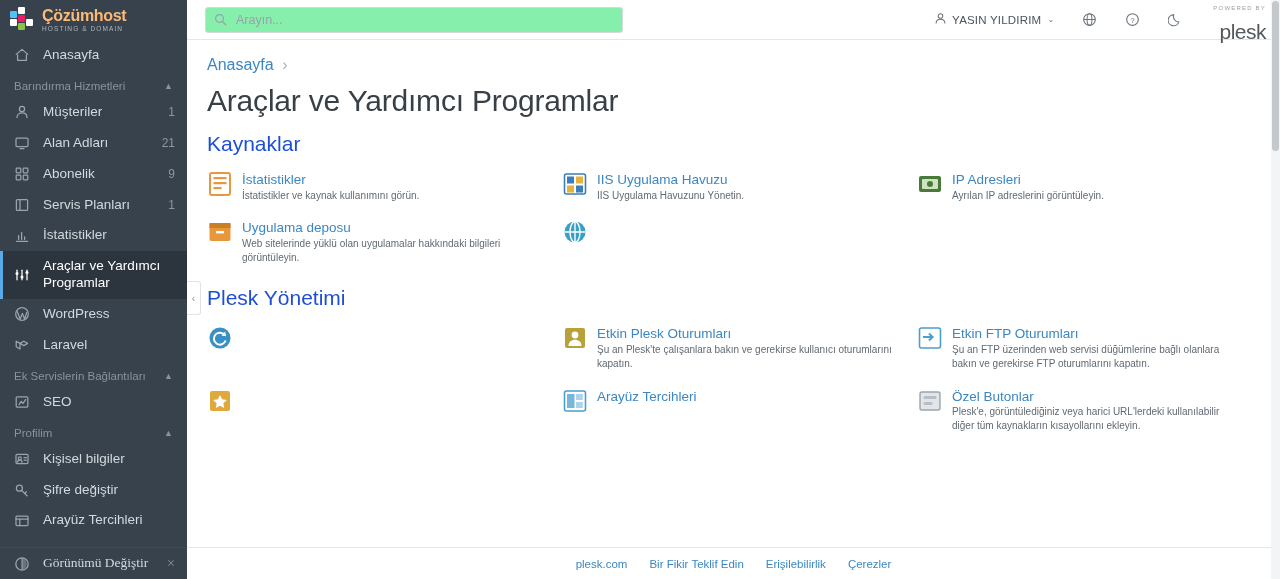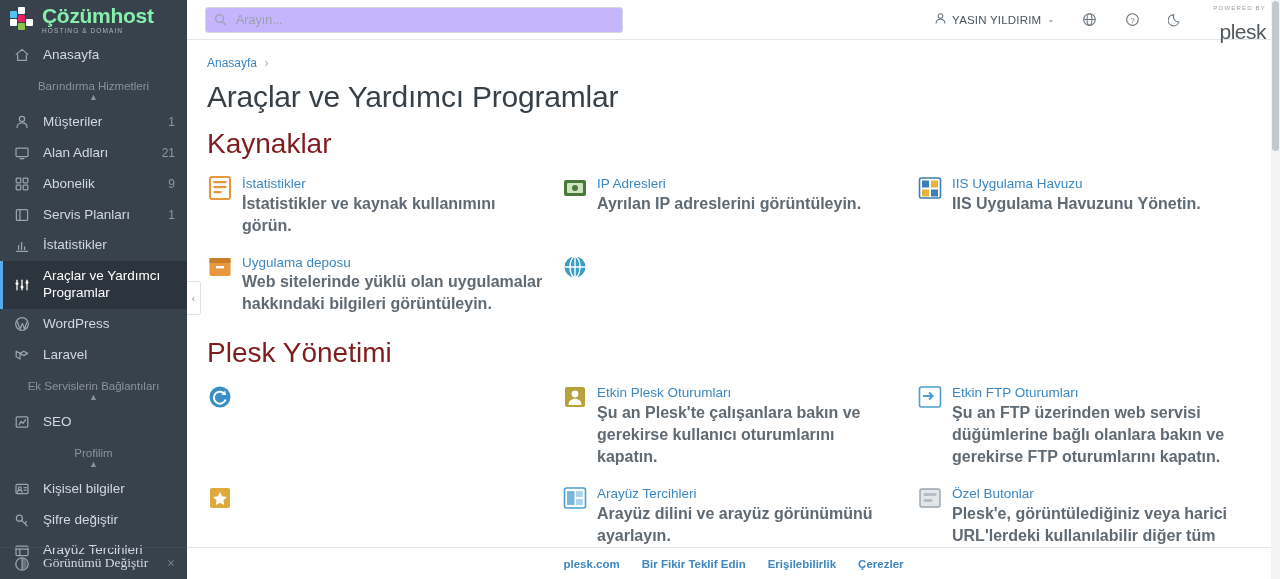--- a/index.html
+++ b/index.html
@@ -47,21 +47,21 @@
     display: block;
   }
   .logo-mark i:nth-child(1) { left: 0;  top: 4px;  background: #4fc3f7; }
   .logo-mark i:nth-child(2) { left: 8px; top: 0;   background: #ffffff; }
   .logo-mark i:nth-child(3) { left: 0;  top: 12px; background: #ffffff; }
   .logo-mark i:nth-child(4) { left: 8px; top: 8px; background: #e91e63; }
   .logo-mark i:nth-child(5) { left: 16px;top: 12px;background: #ffffff; }
   .logo-mark i:nth-child(6) { left: 8px; top: 16px;background: #8bc34a; }
   .logo-text { line-height: 1; }
   .logo-text .l1 {
-    font-size: 21px; font-weight: bold; color: #86efac; letter-spacing: -0.3px;
+    font-size: 16px; font-weight: bold; color: #fdba74; letter-spacing: -0.3px;
   }
   .logo-text .l2 {
     font-size: 6.5px; color: #aeb6bd; letter-spacing: 1.1px; margin-top: 2px;
   }
 
   .nav-item {
     display: flex;
     align-items: center;
     padding: 7px 12px 7px 14px;
     font-size: 13.5px;
@@ -88,21 +88,20 @@
   .nav-item.active .ic { color: #fff; }
 
   .nav-section {
     display: flex;
     align-items: center;
     justify-content: space-between;
     padding: 9px 14px 5px 14px;
     font-size: 11.5px;
     color: #8a939c;
     cursor: pointer;
-    flex-direction: column;
   }
   .nav-section .chev { font-size: 9px; color: #8a939c; }
 
   .sidebar-bottom {
     position: absolute;
     left: 0; right: 0; bottom: 0;
     border-top: 1px solid #424d58;
     font-family: Liberation Serif, serif;
   }
   .sidebar-bottom .nav-item { color: #d3d9de; }
@@ -143,21 +142,21 @@
   }
   .search-wrap {
     position: relative;
     width: 418px;
     height: 26px;
   }
   .search-wrap input {
     width: 100%; height: 26px;
     border: 1px solid #d4d9dd;
     border-radius: 3px;
-    background: #c4b5fd;
+    background: #86efac;
     padding: 0 8px 0 30px;
     font-size: 12.5px;
     color: #555;
     font-family: "Liberation Sans", sans-serif;
     outline: none;
   }
   .search-wrap input::placeholder { color: #9aa2a9; }
   .search-ic {
     position: absolute; left: 9px; top: 5px;
     color: #9aa2a9;
@@ -184,43 +183,43 @@
 
   #content {
     flex: 1 1 auto;
     overflow: hidden;
     padding: 0 0 0 0;
     position: relative;
   }
   .content-inner { padding: 16px 20px 0 20px; }
 
   .breadcrumb {
-    font-size: 12px;
+    font-size: 16px;
     color: #777f87;
     margin-bottom: 10px;
   }
   .breadcrumb a { color: #3c87c1; text-decoration: none; cursor: pointer; }
   .breadcrumb .sep { color: #aab1b8; margin: 0 4px; }
 
   h1.page-title {
     font-size: 30px;
     font-weight: normal;
     color: #373f47;
     margin: 2px 0 14px 0;
     letter-spacing: -0.2px;
   }
   .page-desc {
     font-size: 13px;
     color: #4c555e;
     margin-bottom: 18px;
   }
   h2.section-title {
-    font-size: 28px;
+    font-size: 21px;
     font-weight: normal;
-    color: #7f1d1d;
+    color: #1d4ed8;
     margin: 0 0 14px 0;
   }
   .section { margin-bottom: 22px; }
 
   .grid {
     display: grid;
     grid-template-columns: 355px 355px 1fr;
     column-gap: 0px;
     row-gap: 16px;
   }
@@ -236,41 +235,40 @@
   }
   .tool .tbody { flex: 1 1 auto; }
   .tool .tname {
     font-size: 13.5px;
     color: #3c87c1;
     cursor: pointer;
     line-height: 1.3;
     margin-bottom: 3px;
   }
   .tool .tdesc {
-    font-size: 16px;
+    font-size: 10px;
     color: #606a73;
     line-height: 1.38;
-    font-weight: bold;
   }
 
   
   .tile { width: 26px; height: 26px; border-radius: 3px; position: relative; display:block; }
 
   #footer {
     height: 32px;
     flex: 0 0 32px;
     border-top: 1px solid #e4e7ea;
     display: flex;
     align-items: center;
     justify-content: center;
     gap: 22px;
     font-size: 11.5px;
     background: #fff;
   }
-  #footer a { color: #3c87c1; text-decoration: none; cursor: pointer; font-weight: bold; }
+  #footer a { color: #3c87c1; text-decoration: none; cursor: pointer; }
 
   .scrollbar {
     position: absolute;
     right: 0; top: 0;
     width: 9px; height: 579px;
     background: #f3f4f5;
   }
   .scrollbar .thumb {
     position: absolute;
     left: 1px; top: 1px;
@@ -538,38 +536,38 @@
                       <rect x="6.5" y="6" width="13" height="2.2" fill="#e8973c"></rect>
                       <rect x="6.5" y="11" width="13" height="2.2" fill="#e8973c"></rect>
                       <rect x="6.5" y="16" width="8" height="2.2" fill="#e8973c"></rect>
                     </svg>
                   </span>
                   <span class="tbody"><span class="tname">İstatistikler</span><div class="tdesc">İstatistikler ve kaynak kullanımını görün.</div></span>
                 </div>
                 <div class="tool">
                   <span class="ticon">
                     <svg class="tile" width="26" height="26" viewBox="0 0 26 26">
-                      <rect x="2" y="5" width="22" height="16" rx="2" fill="#4a7a3a"></rect>
-                      <rect x="5" y="8" width="16" height="10" rx="1" fill="#cfe3c2"></rect>
-                      <circle cx="13" cy="13" r="3" fill="#4a7a3a"></circle>
-                    </svg>
-                  </span>
-                  <span class="tbody"><span class="tname">IP Adresleri</span><div class="tdesc">Ayrılan IP adreslerini görüntüleyin.</div></span>
-                </div>
-                <div class="tool">
-                  <span class="ticon">
-                    <svg class="tile" width="26" height="26" viewBox="0 0 26 26">
                       <rect x="2.5" y="3" width="21" height="20" rx="2" fill="#fff" stroke="#3a7fb5" stroke-width="1.6"></rect>
                       <rect x="5" y="5.5" width="7" height="7" fill="#3a7fb5"></rect>
                       <rect x="14" y="5.5" width="7" height="7" fill="#e8b23c"></rect>
                       <rect x="5" y="14.5" width="7" height="7" fill="#e8b23c"></rect>
                       <rect x="14" y="14.5" width="7" height="7" fill="#3a7fb5"></rect>
                     </svg>
                   </span>
                   <span class="tbody"><span class="tname">IIS Uygulama Havuzu</span><div class="tdesc">IIS Uygulama Havuzunu Yönetin.</div></span>
+                </div>
+                <div class="tool">
+                  <span class="ticon">
+                    <svg class="tile" width="26" height="26" viewBox="0 0 26 26">
+                      <rect x="2" y="5" width="22" height="16" rx="2" fill="#4a7a3a"></rect>
+                      <rect x="5" y="8" width="16" height="10" rx="1" fill="#cfe3c2"></rect>
+                      <circle cx="13" cy="13" r="3" fill="#4a7a3a"></circle>
+                    </svg>
+                  </span>
+                  <span class="tbody"><span class="tname">IP Adresleri</span><div class="tdesc">Ayrılan IP adreslerini görüntüleyin.</div></span>
                 </div>
                 <div class="tool">
                   <span class="ticon">
                     <svg class="tile" width="26" height="26" viewBox="0 0 26 26">
                       <rect x="2.5" y="4" width="21" height="18" rx="2" fill="#e8973c"></rect>
                       <rect x="2.5" y="4" width="21" height="5" fill="#c97f24"></rect>
                       <rect x="9" y="12" width="8" height="2.4" fill="#fff"></rect>
                     </svg>
                   </span>
                   <span class="tbody"><span class="tname">Uygulama deposu</span><div class="tdesc">Web sitelerinde yüklü olan uygulamalar hakkındaki bilgileri görüntüleyin.</div></span>
@@ -629,21 +627,21 @@
                 </div>
                 <div class="tool">
                   <span class="ticon">
                     <svg class="tile" width="26" height="26" viewBox="0 0 26 26">
                       <rect x="2.5" y="3" width="21" height="20" rx="2" fill="#fff" stroke="#4a9fd0" stroke-width="1.6"></rect>
                       <rect x="5" y="6" width="7.5" height="14" fill="#4a9fd0" opacity=".75"></rect>
                       <rect x="14" y="6" width="6.8" height="6" fill="#4a9fd0" opacity=".45"></rect>
                       <rect x="14" y="14" width="6.8" height="6" fill="#4a9fd0" opacity=".45"></rect>
                     </svg>
                   </span>
-                  <span class="tbody"><span class="tname">Arayüz Tercihleri</span><div class="tdesc">Arayüz dilini ve arayüz görünümünü ayarlayın.</div></span>
+                  <span class="tbody"><span class="tname">Arayüz Tercihleri</span></span>
                 </div>
                 <div class="tool">
                   <span class="ticon">
                     <svg class="tile" width="26" height="26" viewBox="0 0 26 26">
                       <rect x="3" y="4" width="20" height="18" rx="2" fill="#e3e6e9" stroke="#9aa4ad" stroke-width="1.4"></rect>
                       <rect x="6.5" y="8" width="13" height="3" rx="1.5" fill="#9aa4ad" opacity=".6"></rect>
                       <rect x="6.5" y="14" width="9" height="3" rx="1.5" fill="#9aa4ad" opacity=".6"></rect>
                     </svg>
                   </span>
                   <span class="tbody"><span class="tname">Özel Butonlar</span><div class="tdesc">Plesk'e, görüntülediğiniz veya harici URL'lerdeki kullanılabilir diğer tüm kaynakların kısayollarını ekleyin.</div></span>

